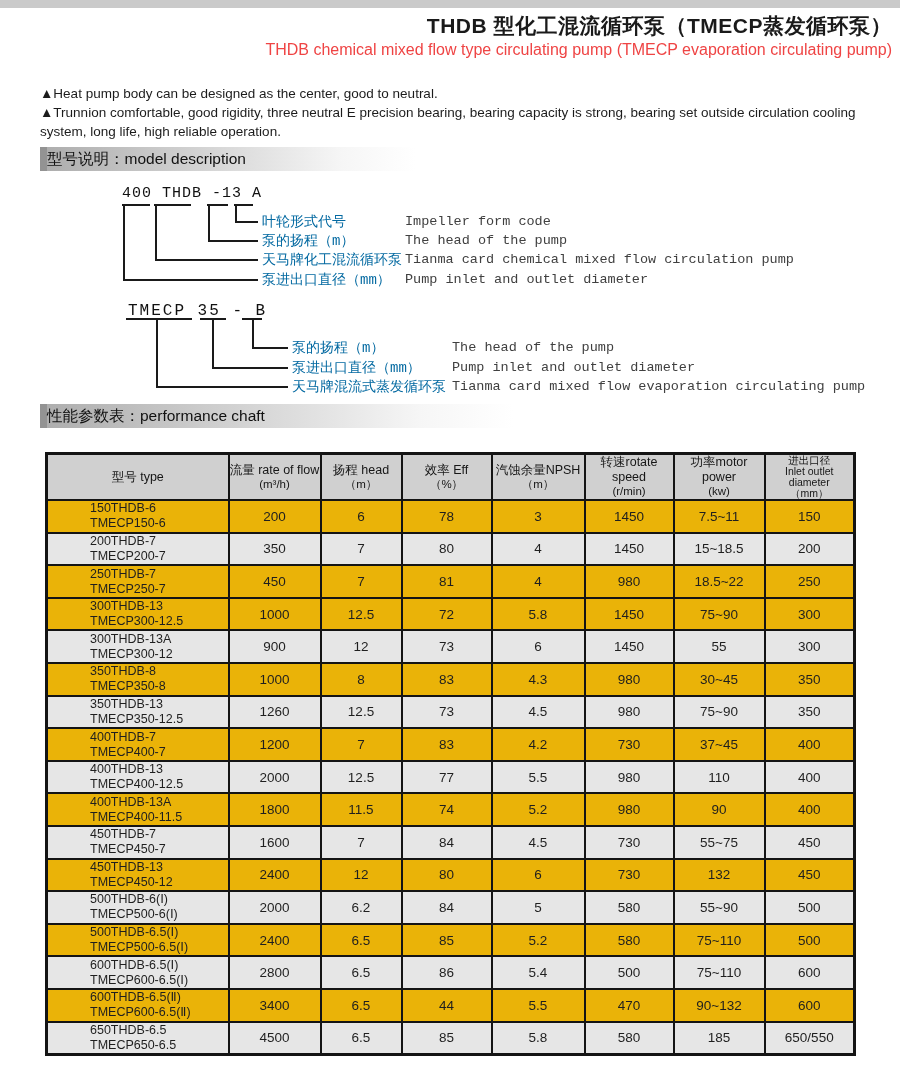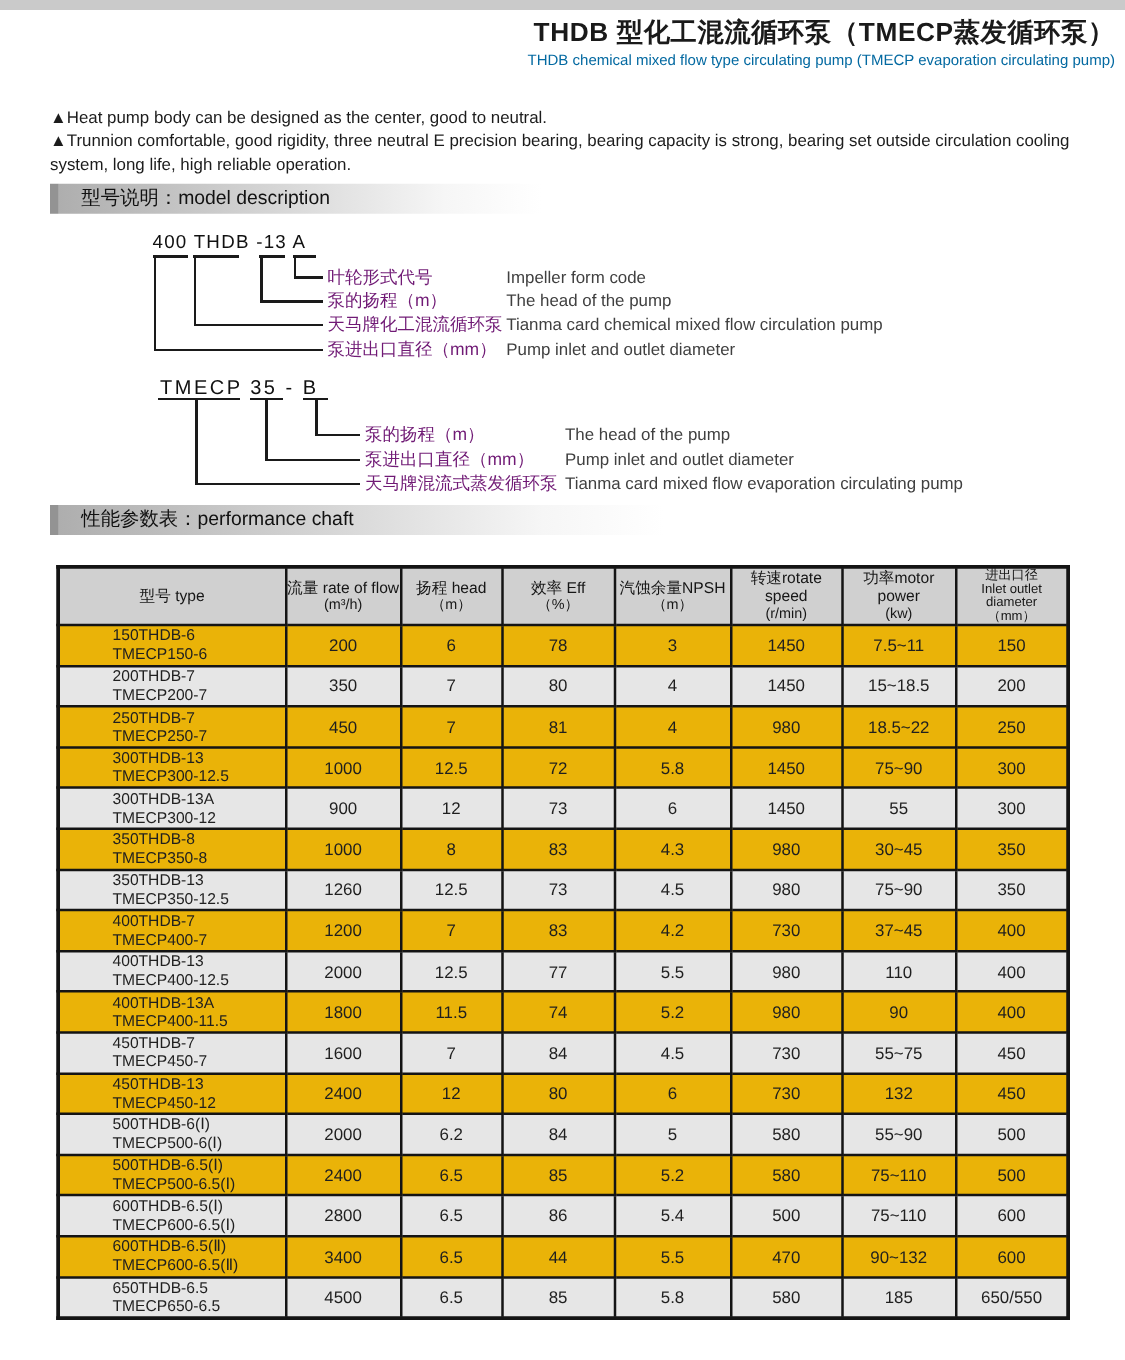--- a/index.html
+++ b/index.html
@@ -2,38 +2,38 @@
 <html><head>
 <meta charset="utf-8">
 <style>
   html,body{margin:0;padding:0;}
   body{
     width:900px;height:1088px;position:relative;background:#ffffff;
     font-family:"Liberation Sans",sans-serif;color:#1a1a1a;overflow:hidden;
   }
   .top-band{position:absolute;left:0;top:0;width:900px;height:8px;background:#cacaca;}
   .title{position:absolute;top:12px;right:8px;font-size:21px;font-weight:bold;letter-spacing:0.5px;}
-  .subtitle{position:absolute;top:41px;right:8px;font-size:12px;color:#0369a1;}
+  .subtitle{position:absolute;top:41px;right:8px;font-size:16px;color:#ef4444;}
   .bullets{position:absolute;left:40px;top:84px;width:832px;}
   .bullets p{margin:0;font-size:13.5px;line-height:19px;color:#1c1c1c;}
   .section-bar{
     position:absolute;left:40px;height:24px;line-height:24px;
     background:linear-gradient(90deg,#aeaeae 0%,#d6d6d6 45%,#f6f6f6 80%,#ffffff 100%);
-    border-left:7px solid #939393;font-size:15.5px;padding-left:18px;color:#111;
+    border-left:7px solid #939393;font-size:15.5px;color:#111;
   }
   #section1{top:147px;width:368px;}
   #section2{top:404px;width:466px;}
-  .diagram{position:absolute;left:0;width:900px;}
+  .diagram{position:absolute;left:0;width:900px;font-family:Liberation Mono, monospace;}
   #diagram1{top:185px;height:112px;}
   #diagram2{top:302px;height:100px;}
   .model-code{position:absolute;top:0;font-size:15px;letter-spacing:1px;color:#111;white-space:pre;}
   #diagram1 .model-code{left:122px;}
   #diagram2 .model-code{left:128px;font-size:16px;letter-spacing:2px;}
   .diagram svg{position:absolute;left:0;top:0;}
-  .dlabel{position:absolute;font-size:14px;white-space:nowrap;color:#701a75;}
+  .dlabel{position:absolute;font-size:14px;white-space:nowrap;color:#0369a1;}
   .dlabel.en{font-size:13.5px;color:#404040;}
   #diagram1 .cn{left:262px;}  #diagram1 .en{left:405px;}
   #diagram2 .cn{left:292px;}  #diagram2 .en{left:452px;}
   table.perf{
     position:absolute;left:45px;top:452px;width:808px;
     border-collapse:collapse;table-layout:fixed;border:3px solid #141414;
   }
   table.perf th,table.perf td{border:2px solid #141414;padding:0;text-align:center;vertical-align:middle;}
   table.perf thead tr{height:35px;background:#d0d0d0;}
   table.perf th{font-weight:normal;font-size:12.5px;line-height:1.2;color:#161616;}

